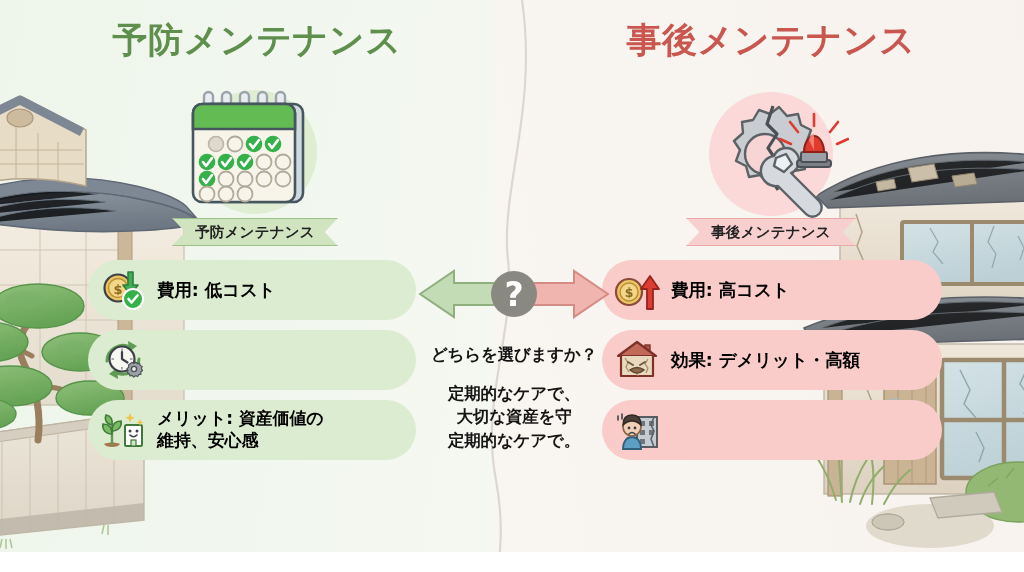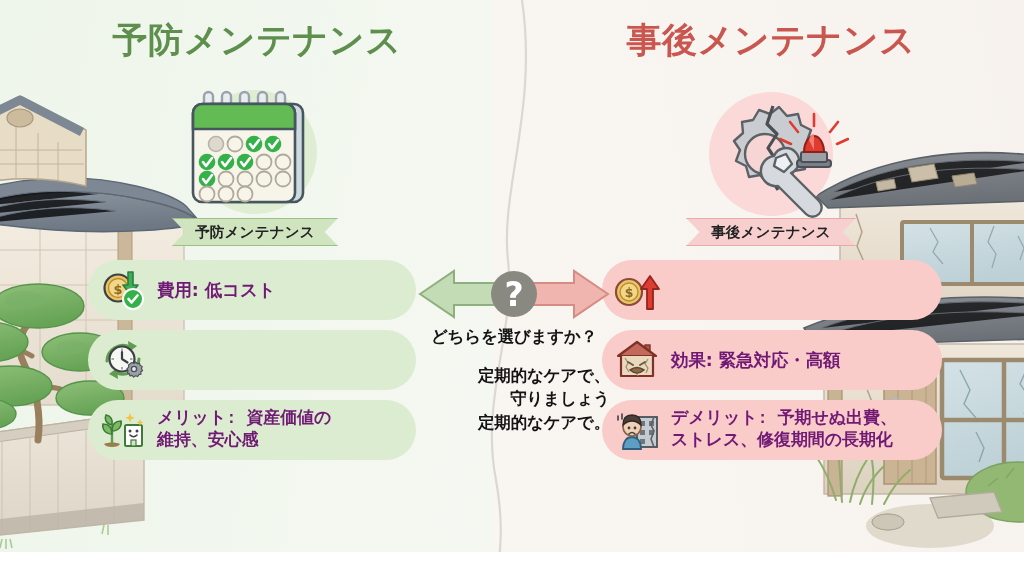--- a/index.html
+++ b/index.html
@@ -124,50 +124,49 @@
   .row-icon {
     flex: 0 0 auto;
     width: 46px; height: 46px;
     display: flex;
     align-items: center;
     justify-content: center;
   }
   .row-text {
     font-size: 17.5px;
     font-weight: 700;
-    color: #701a75;
+    color: #000000;
     line-height: 1.28;
     letter-spacing: -0.1px;
   }
-  .row-text.two-line { font-size: 17px; font-family: Liberation Mono, monospace; }
+  .row-text.two-line { font-size: 17px; }
 
   
   .center {
     position: absolute;
     left: 418px;
     top: 262px;
     width: 192px;
     text-align: center;
   }
   .arrows { width: 192px; height: 64px; display: block; }
   .center-q {
-    margin-top: 0;
+    margin-top: 18px;
     font-size: 16.5px;
     font-weight: 700;
     color: #141414;
     letter-spacing: -0.2px;
   }
   .center-msg {
     margin-top: 16px;
     font-size: 16.5px;
     font-weight: 700;
     color: #141414;
     line-height: 1.42;
     letter-spacing: -0.2px;
-    text-align: right;
   }
 </style>
 </head>
 <body>
 
 <div id="stage">
 
   <div class="bg-left"></div>
   <div class="bg-right"></div>
 
@@ -523,20 +522,21 @@
 
     <div class="row row-right">
       <span class="row-icon">
         <svg viewBox="0 0 46 46" width="46" height="46">
           <circle cx="15" cy="25" r="13" fill="#ecc463" stroke="#8a4a3c" stroke-width="2.2"></circle>
           <circle cx="15" cy="25" r="9" fill="#f3d687" stroke="#b78f32" stroke-width="1.4"></circle>
           <text x="15" y="30" font-size="12.5" font-weight="700" text-anchor="middle" fill="#8a6a21" font-family="'DejaVu Sans',sans-serif">$</text>
           <path d="M33,42 l0,-20 l-6,0 l9,-13 l9,13 l-6,0 l0,20 Z" fill="#dd3c32" stroke="#96251d" stroke-width="1.8" stroke-linejoin="round"></path>
         </svg>
       </span>
+      <span class="row-text">費用: 高コスト</span>
     </div>
 
 
     <div class="row row-right">
       <span class="row-icon">
         <svg viewBox="0 0 46 46" width="46" height="46">
           <rect x="31" y="8" width="5" height="8" fill="#b0584a" stroke="#7d3127" stroke-width="1.4"></rect>
           <path d="M23,5 L42,19 L4,19 Z" fill="#c2695a" stroke="#7d3127" stroke-width="2.2" stroke-linejoin="round"></path>
           <path d="M7,19 l0,20 l32,0 l0,-20" fill="#e8d9bf" stroke="#7d3127" stroke-width="2.2" stroke-linejoin="round"></path>
           <g stroke="#a98f6a" stroke-width="1.3" fill="none">
@@ -544,21 +544,21 @@
             <path d="M34,22 l-3,5 l3,4 l-2,5"></path>
             <path d="M22,35 l2,4"></path>
           </g>
           <g stroke="#6d5a42" stroke-width="2" stroke-linecap="round">
             <line x1="14" y1="25" x2="19" y2="28"></line>
             <line x1="31" y1="25" x2="26" y2="28"></line>
           </g>
           <path d="M16,33 q7,-5 14,0 q-7,6 -14,0 Z" fill="#8d6a4a" stroke="#5f4631" stroke-width="1.6" stroke-linejoin="round"></path>
         </svg>
       </span>
-      <span class="row-text">効果: 緊急対応・高額</span>
+      <span class="row-text">効果: デメリット・高額</span>
     </div>
 
     <div class="row row-right">
       <span class="row-icon">
         <svg viewBox="0 0 46 46" width="46" height="46">
           <g stroke="#3c4046" stroke-width="1.6" stroke-linecap="round">
             <line x1="4" y1="9" x2="4" y2="13"></line>
             <line x1="8" y1="7" x2="8" y2="12"></line>
           </g>
           <rect x="23" y="10" width="20" height="30" fill="#c4ccd2" stroke="#4a5055" stroke-width="1.8"></rect>
@@ -573,40 +573,36 @@
           <path d="M9,42 c0,-8 4,-12 9,-12 c5,0 9,4 9,12 Z" fill="#5d9fc4" stroke="#2f5f7c" stroke-width="1.8"></path>
           <circle cx="18" cy="20" r="9" fill="#f2d0b6" stroke="#8a6446" stroke-width="1.7"></circle>
           <path d="M9,18 c0,-7 4,-10 9,-10 c5,0 9,3 9,10 c-3,-3 -6,-4 -9,-4 c-3,0 -6,1 -9,4 Z" fill="#4a4039" stroke="#2f2823" stroke-width="1.4"></path>
           <g fill="#3c4046">
             <circle cx="15" cy="21" r="1.4"></circle>
             <circle cx="21" cy="21" r="1.4"></circle>
           </g>
           <path d="M15,27 q3,-3 6,0" fill="none" stroke="#3c4046" stroke-width="1.6" stroke-linecap="round"></path>
         </svg>
       </span>
-      <span class="row-text two-line">
-        <span>デメリット: 予期せぬ出費、</span><br>
-        <span>ストレス、修復期間の長期化</span>
-      </span>
     </div>
 
   </div>
 
   <div class="center">
 
     <svg class="arrows" viewBox="0 0 192 64">
       <path d="M2,32 L36,9 L36,21 L84,21 L84,43 L36,43 L36,55 Z" fill="#c4dcb6" stroke="#8fb07e" stroke-width="2"></path>
       <path d="M190,32 L156,9 L156,21 L108,21 L108,43 L156,43 L156,55 Z" fill="#f0b5ae" stroke="#d58c84" stroke-width="2"></path>
       <circle cx="96" cy="32" r="23" fill="#898981"></circle>
       <text x="96" y="44" font-size="33" font-weight="700" text-anchor="middle" fill="#ffffff" font-family="'DejaVu Sans',sans-serif">?</text>
     </svg>
 
     <div class="center-q">どちらを選びますか？</div>
 
     <div class="center-msg">
       <span>定期的なケアで、</span><br>
-      <span>守りましょう</span><br>
+      <span>大切な資産を守</span><br>
       <span>定期的なケアで。</span>
     </div>
 
   </div>
 
 </div>
 
 </body></html>

